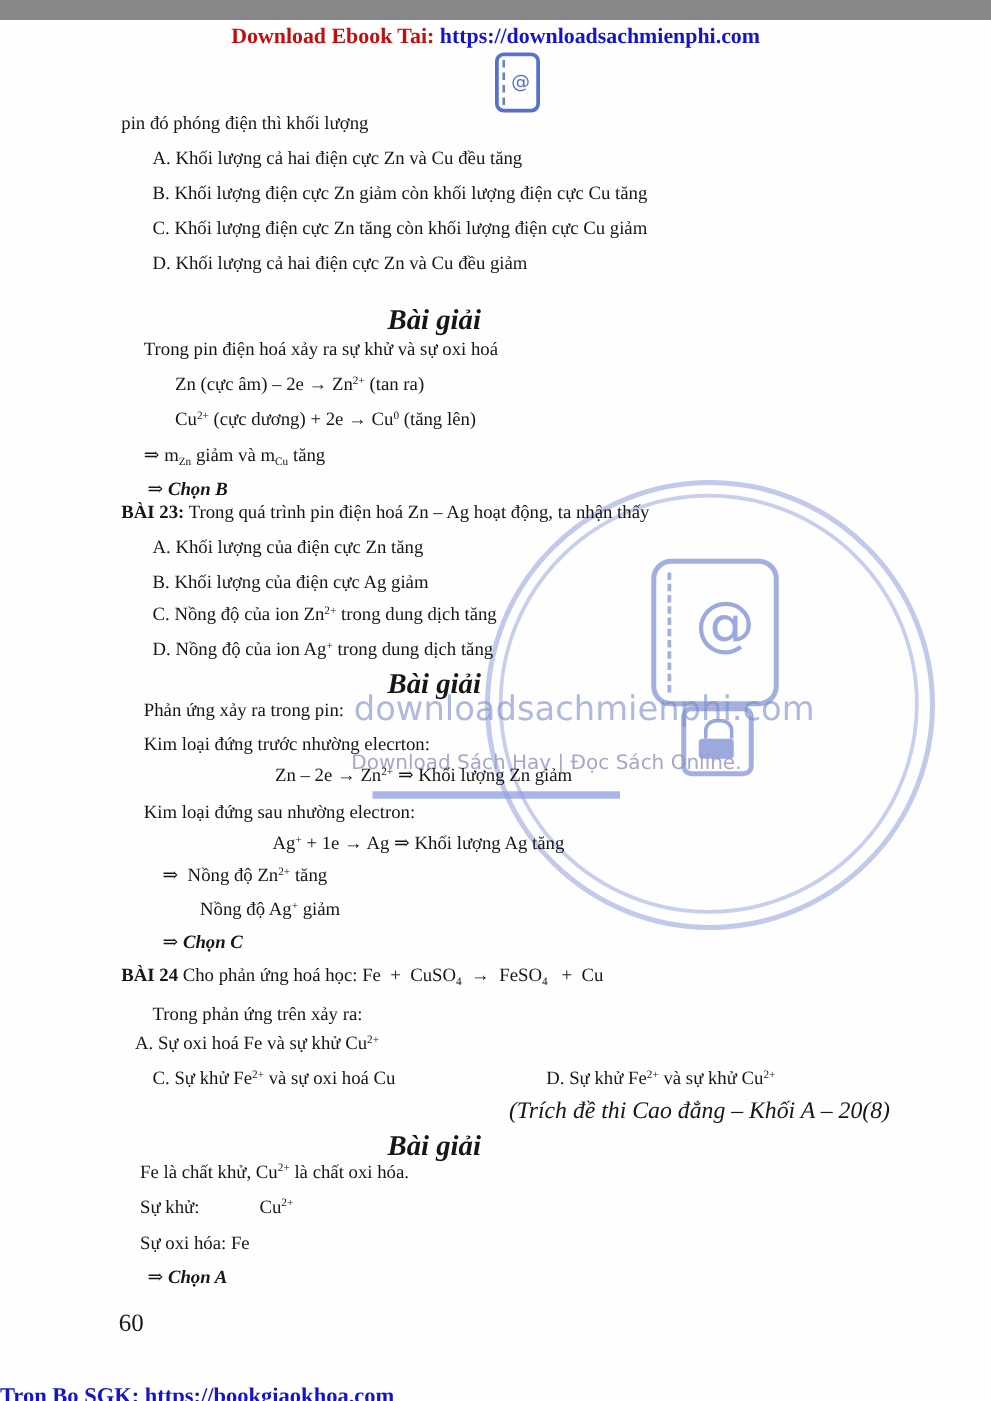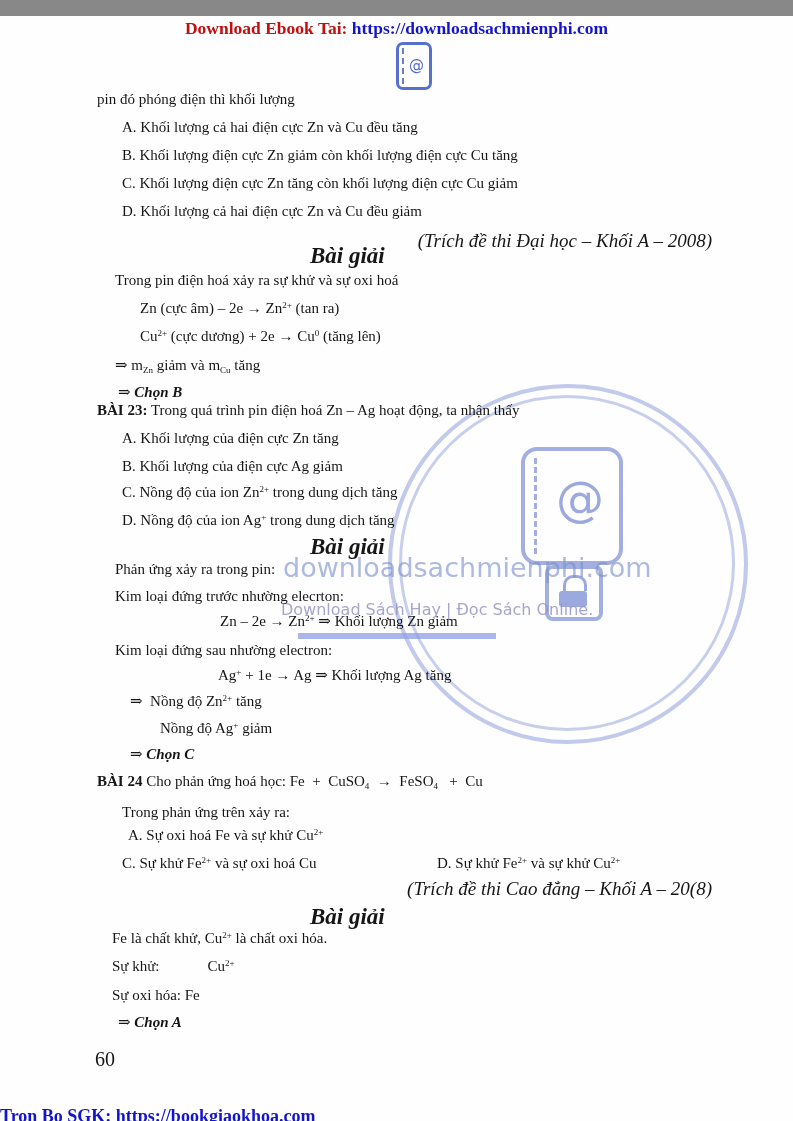--- a/index.html
+++ b/index.html
@@ -130,21 +130,20 @@
   </div>
   <div class="wm line wm-big-text">downloadsachmienphi.com</div>
   <div class="wm line wm-small-text">Download Sách Hay | Đọc Sách Online.</div>
   <div class="wm wm-underline"></div>
 
   <div class="line txt" style="left:97px;top:75px;">pin đó phóng điện thì khối lượng</div>
   <div class="line txt" style="left:122px;top:103px;">A. Khối lượng cả hai điện cực Zn và Cu đều tăng</div>
   <div class="line txt" style="left:122px;top:131px;">B. Khối lượng điện cực Zn giảm còn khối lượng điện cực Cu tăng</div>
   <div class="line txt" style="left:122px;top:159px;">C. Khối lượng điện cực Zn tăng còn khối lượng điện cực Cu giảm</div>
   <div class="line txt" style="left:122px;top:187px;text-align:right;">D. Khối lượng cả hai điện cực Zn và Cu đều giảm</div>
-  <div class="line txt src" style="top:214px;left:0;width:712px;">(Trích đề thi Đại học – Khối A – 2008)</div>
 
   <div class="line txt boldit center-title" style="left:310px;top:227px;">Bài giải</div>
   <div class="line txt" style="left:115px;top:256px;">Trong pin điện hoá xảy ra sự khử và sự oxi hoá</div>
   <div class="line txt" style="left:140px;top:284px;">Zn (cực âm) – 2e → Zn<sup>2+</sup> (tan ra)</div>
   <div class="line txt" style="left:140px;top:312px;">Cu<sup>2+</sup> (cực dương) + 2e → Cu<sup>0</sup> (tăng lên)</div>
   <div class="line txt" style="left:115px;top:341px;">⇒ m<sub>Zn</sub> giảm và m<sub>Cu</sub> tăng</div>
   <div class="line txt" style="left:118px;top:368px;"><span>⇒</span> <span class="boldit">Chọn B</span></div>
 
   <div class="line txt" style="left:97px;top:386px;"><span class="bold">BÀI 23:</span> <span>Trong quá trình pin điện hoá Zn – Ag hoạt động, ta nhận thấy</span></div>
   <div class="line txt" style="left:122px;top:442px;">B. Khối lượng của điện cực Ag giảm</div>
@@ -157,21 +156,21 @@
   <div class="line txt" style="left:115px;top:572px;">Kim loại đứng trước nhường elecrton:</div>
   <div class="line txt" style="left:220px;top:597px;">Zn – 2e → Zn<sup>2+</sup> ⇒ Khối lượng Zn giảm</div>
   <div class="line txt" style="left:115px;top:626px;">Kim loại đứng sau nhường electron:</div>
   <div class="line txt" style="left:218px;top:651px;">Ag<sup>+</sup> + 1e → Ag ⇒ Khối lượng Ag tăng</div>
   <div class="line txt" style="left:130px;top:677px;"><span>⇒</span>&nbsp;&nbsp;<span>Nồng độ Zn<sup>2+</sup> tăng</span></div>
   <div class="line txt" style="left:160px;top:704px;">Nồng độ Ag<sup>+</sup> giảm</div>
   <div class="line txt" style="left:130px;top:730px;"><span>⇒</span> <span class="boldit">Chọn C</span></div>
 
   <div class="line txt" style="left:97px;top:757px;"><span class="bold">BÀI 24</span> <span>Cho phản ứng hoá học: Fe  +  CuSO<sub>4</sub>  →  FeSO<sub>4</sub>   +  Cu</span></div>
   <div class="line txt" style="left:122px;top:788px;">Trong phản ứng trên xảy ra:</div>
-  <div class="line txt" style="left:128px;top:811px;">A. Sự oxi hoá Fe và sự khử Cu<sup>2+</sup></div>
+  <div class="line txt" style="left:108px;top:811px;">A. Sự oxi hoá Fe và sự khử Cu<sup>2+</sup></div>
   <div class="line txt" style="left:122px;top:839px;">C. Sự khử Fe<sup>2+</sup> và sự oxi hoá Cu</div>
   <div class="line txt" style="left:437px;top:839px;">D. Sự khử Fe<sup>2+</sup> và sự khử Cu<sup>2+</sup></div>
   <div class="line txt src" style="top:862px;left:0;width:712px;">(Trích đề thi Cao đẳng – Khối A – 20(8)</div>
 
   <div class="line txt boldit center-title" style="left:310px;top:888px;">Bài giải</div>
   <div class="line txt" style="left:112px;top:914px;">Fe là chất khử, Cu<sup>2+</sup> là chất oxi hóa.</div>
   <div class="line txt" style="left:112px;top:942px;"><span>Sự khử:</span><span style="display:inline-block;width:48px;"></span><span>Cu<sup>2+</sup></span></div>
   <div class="line txt" style="left:112px;top:971px;">Sự oxi hóa: Fe</div>
   <div class="line txt" style="left:118px;top:998px;"><span>⇒</span> <span class="boldit">Chọn A</span></div>
 

